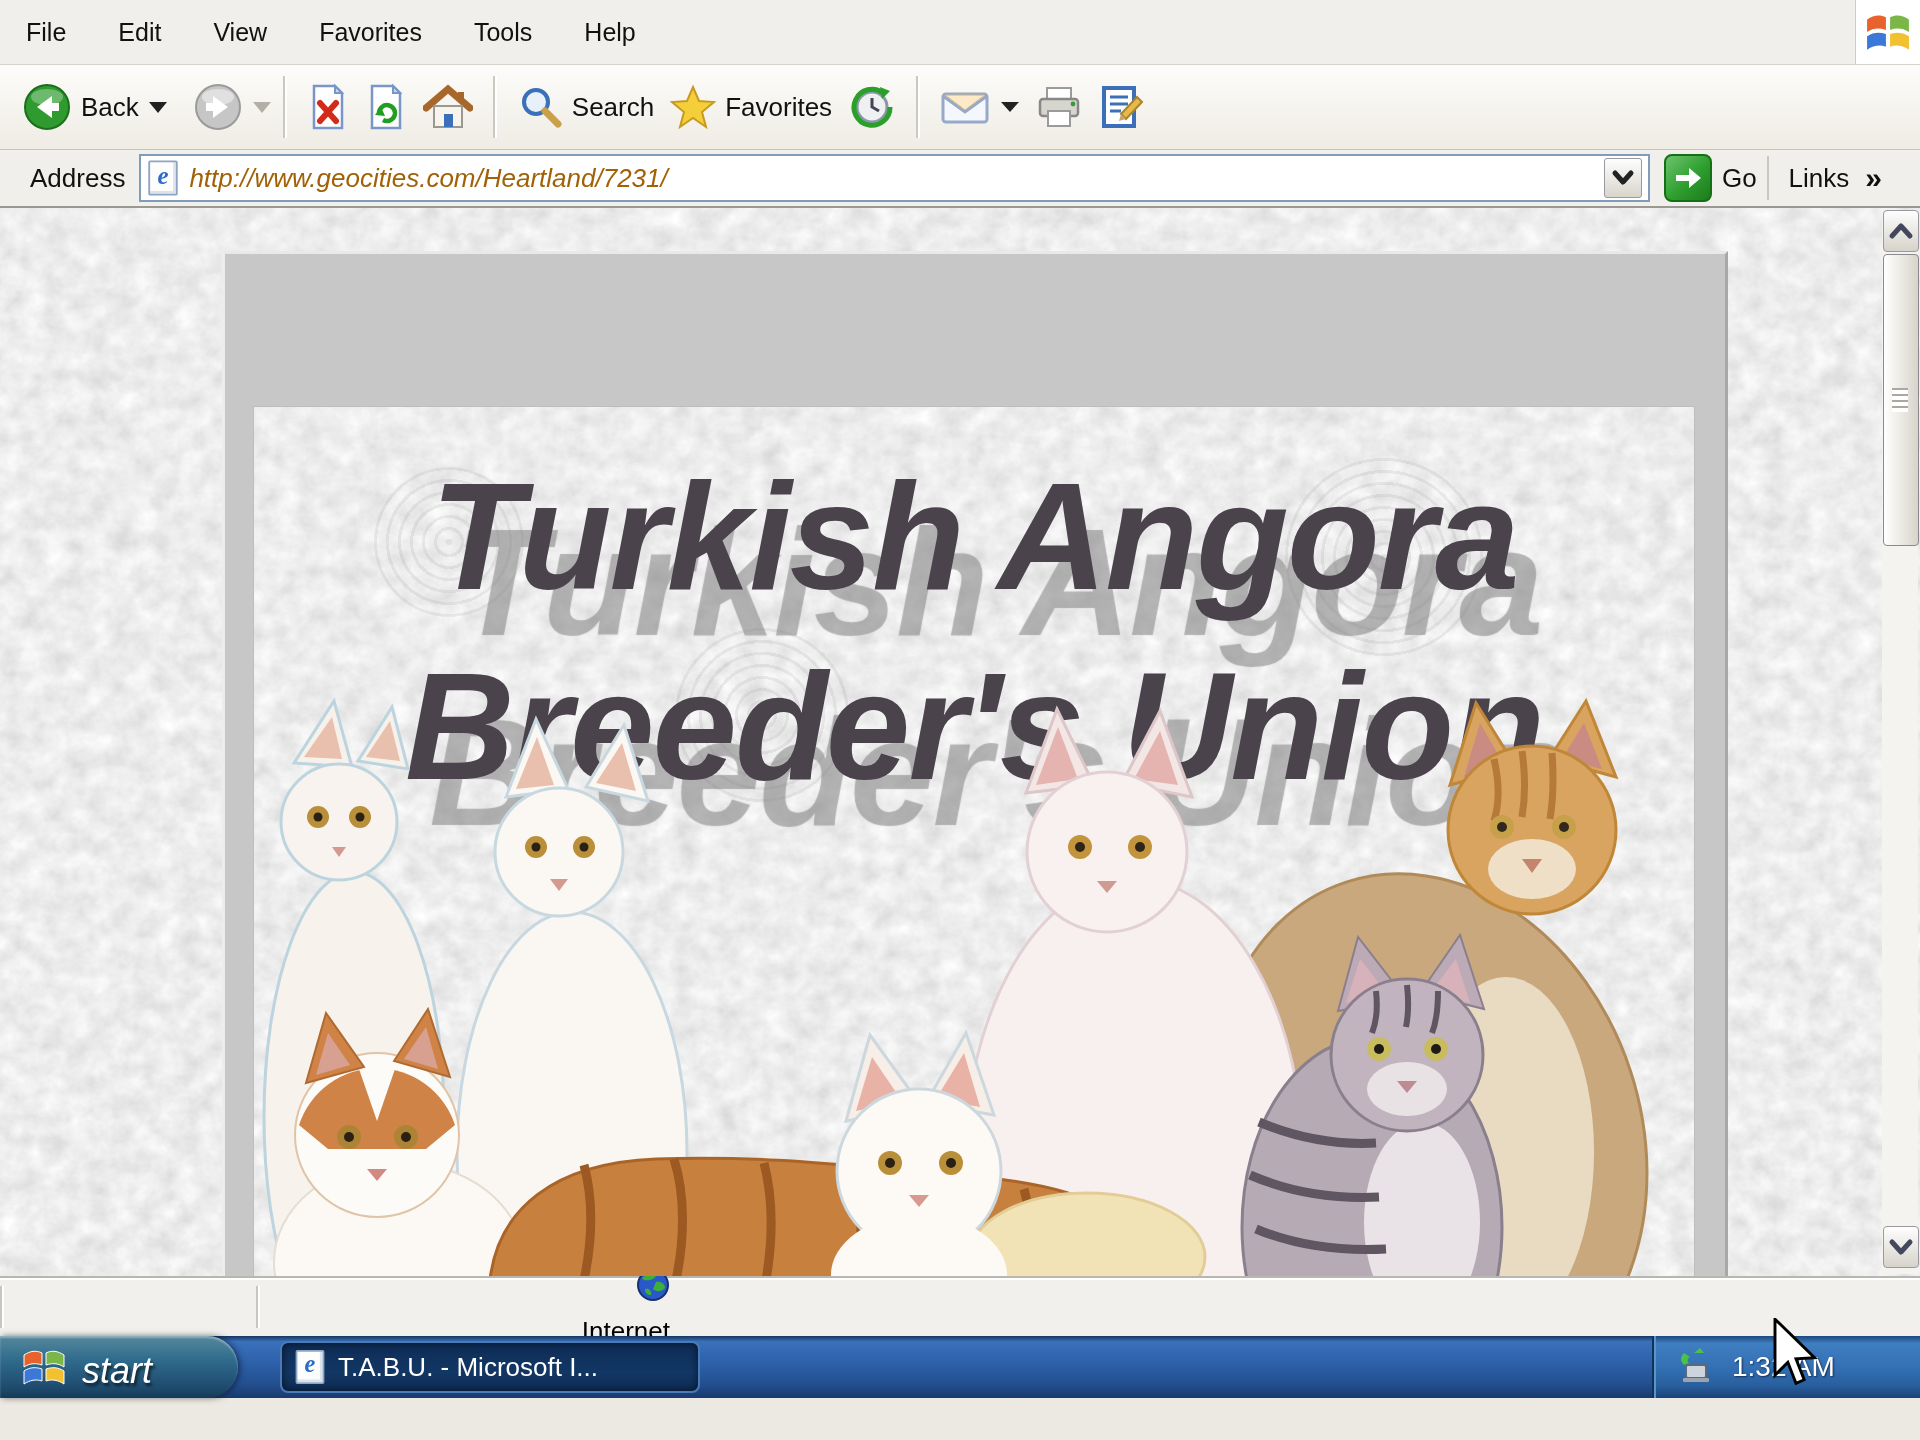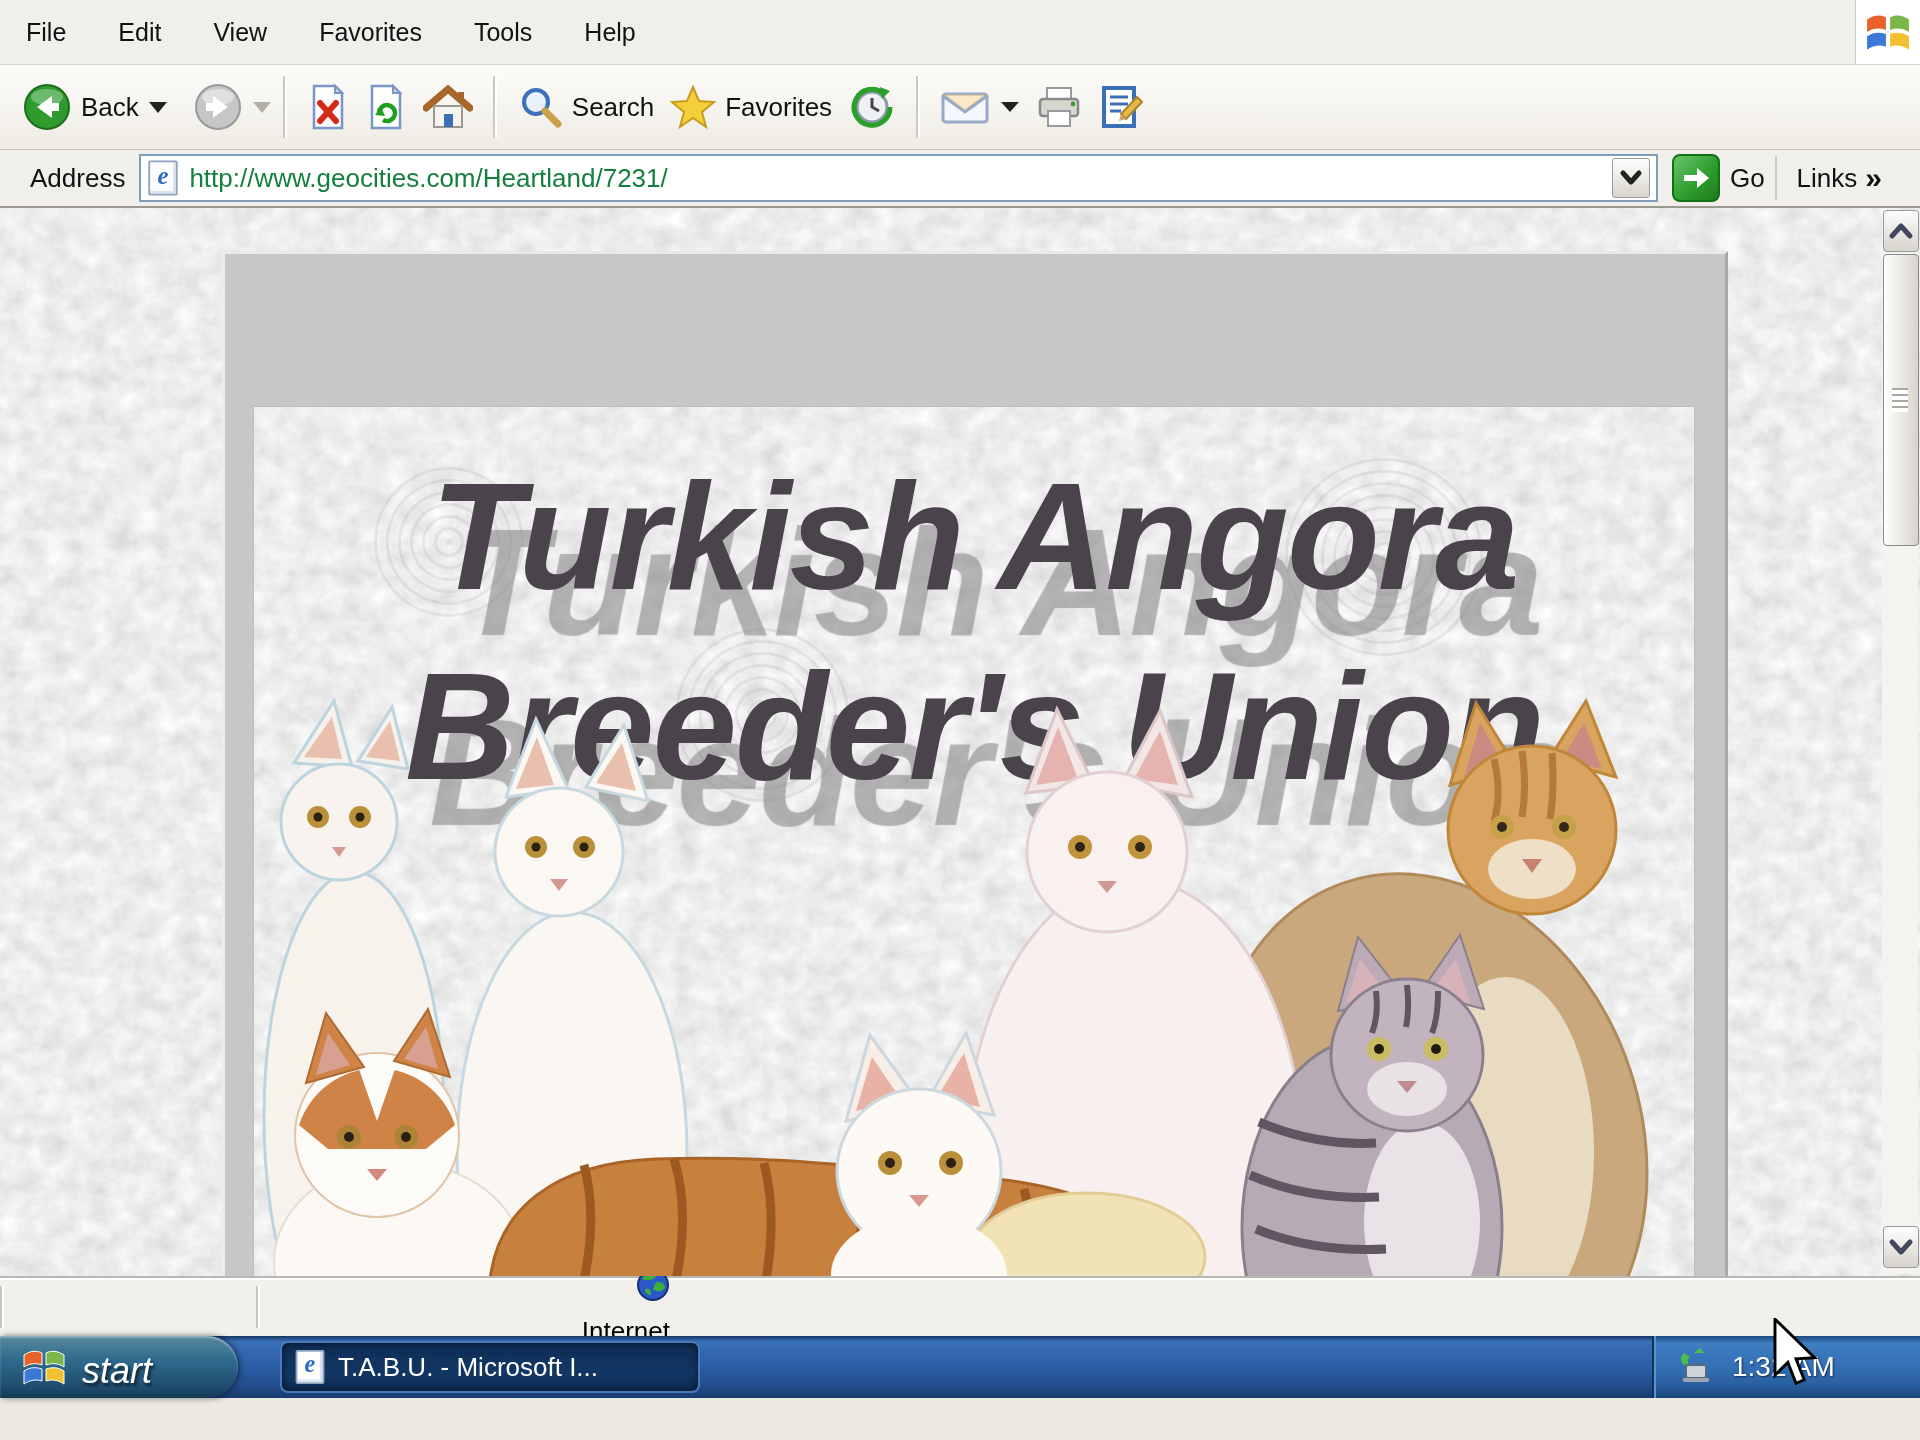--- a/index.html
+++ b/index.html
@@ -39,28 +39,28 @@
   .tlabel{font-size:26px;color:#111;}
   .dd-tri{width:0;height:0;border-left:9px solid transparent;border-right:9px solid transparent;
     border-top:11px solid #222;margin-left:2px;}
   .dd-tri.gray{border-top-color:#b2afa6;}
   .tsep{width:2px;height:62px;background:#cbc8bf;border-right:2px solid #fff;margin:0 12px;}
 
   
   .addressbar{height:56px;background:#f1efeb;border-bottom:2px solid #9a9890;display:flex;align-items:center;padding:0 22px;}
   .addr-label{font-size:26px;color:#111;margin:0 14px 0 8px;}
   .addr-field{flex:1;height:44px;background:#fff;border:2px solid #7f9db9;display:flex;align-items:center;padding:0 6px;gap:10px;}
-  .addr-url{font-size:26px;color:#15803d;flex:1;white-space:nowrap;overflow:hidden;}
+  .addr-url{font-size:26px;color:#a16207;flex:1;white-space:nowrap;overflow:hidden;font-style:italic;}
   .addr-drop{width:36px;height:38px;background:linear-gradient(180deg,#fefefe,#d8d5cc);
     border:1px solid #9a99a2;border-radius:3px;display:flex;align-items:center;justify-content:center;flex:none;}
   .go-btn{display:flex;align-items:center;gap:10px;margin:0 10px 0 14px;}
   .go-sq{width:44px;height:44px;border-radius:8px;border:2px solid #157015;
     background:linear-gradient(135deg,#6cc46c,#2e9e2e 55%,#1d7c1d);display:flex;align-items:center;justify-content:center;}
   .go-label{font-size:26px;color:#111;}
-  .links{display:flex;align-items:center;gap:8px;padding:0 16px 0 20px;border-left:2px solid #cbc8bf;height:44px;}
+  .links{display:flex;align-items:center;gap:16px;padding:0 16px 0 20px;border-left:2px solid #cbc8bf;height:44px;}
   .links-label{font-size:26px;color:#111;}
   .links-chev{font-size:30px;font-weight:bold;color:#111;line-height:1;}
 
   
   .content{position:relative;height:1068px;background:#f0efee;overflow:hidden;}
   .tex{position:absolute;inset:0;width:100%;height:100%;}
   .graypanel{position:absolute;left:222px;top:43px;width:1500px;height:1300px;background:#c7c7c7;
     border-top:3px solid #e9e9e9;border-left:3px solid #ededed;border-right:3px solid #a8a8a8;}
   .innerlace{position:absolute;left:28px;top:152px;width:1440px;height:1150px;background:#f2f2f2;
     border:1px solid #bdbdbd;overflow:hidden;}

